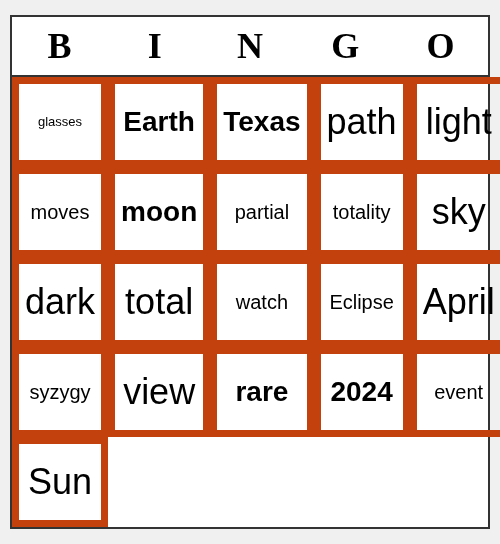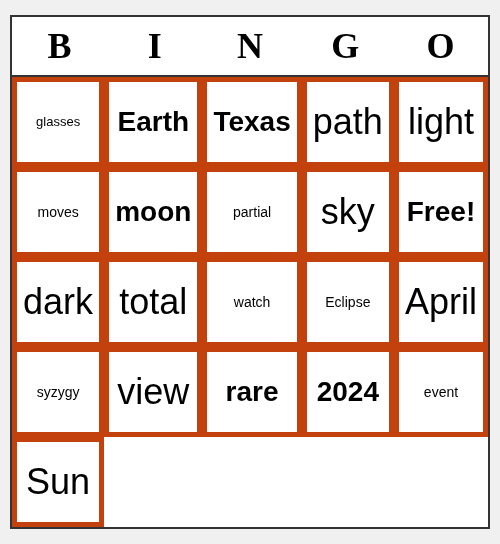--- a/index.html
+++ b/index.html
@@ -37,42 +37,42 @@
       font-family: Georgia, serif;
     }
 
     .bingo-grid {
       display: grid;
       grid-template-columns: repeat(5, 1fr);
       grid-template-rows: repeat(5, 1fr);
     }
 
     .bingo-cell {
-      border: 5px solid #c2410c;
+      border: 7px solid #c2410c;
       display: flex;
       align-items: center;
       justify-content: center;
       text-align: center;
       min-height: 90px;
       padding: 6px;
       line-height: 1.2;
     }
 
     .bingo-cell span {
       display: block;
       width: 100%;
       text-align: center;
     }
 
     .size-small {
       font-size: 13px;
     }
 
     .size-medium {
-      font-size: 14px;
+      font-size: 20px;
     }
 
     .size-large {
       font-size: 28px;
       font-weight: bold;
     }
 
     .size-xlarge {
       font-size: 36px;
     }
@@ -107,24 +107,24 @@
       <div class="bingo-cell">
         <span class="size-medium">moves</span>
       </div>
       <div class="bingo-cell">
         <span class="size-large">moon</span>
       </div>
       <div class="bingo-cell">
         <span class="size-medium">partial</span>
       </div>
       <div class="bingo-cell">
-        <span class="size-xlarge">sky</span>
+        <span class="size-medium">totality</span>
       </div>
       <div class="bingo-cell">
-        <span class="size-large">Free!</span>
+        <span class="size-xlarge">sky</span>
       </div>
       <div class="bingo-cell">
         <span class="size-xlarge">dark</span>
       </div>
       <div class="bingo-cell">
         <span class="size-xlarge">total</span>
       </div>
       <div class="bingo-cell">
         <span class="size-medium">watch</span>
       </div>

